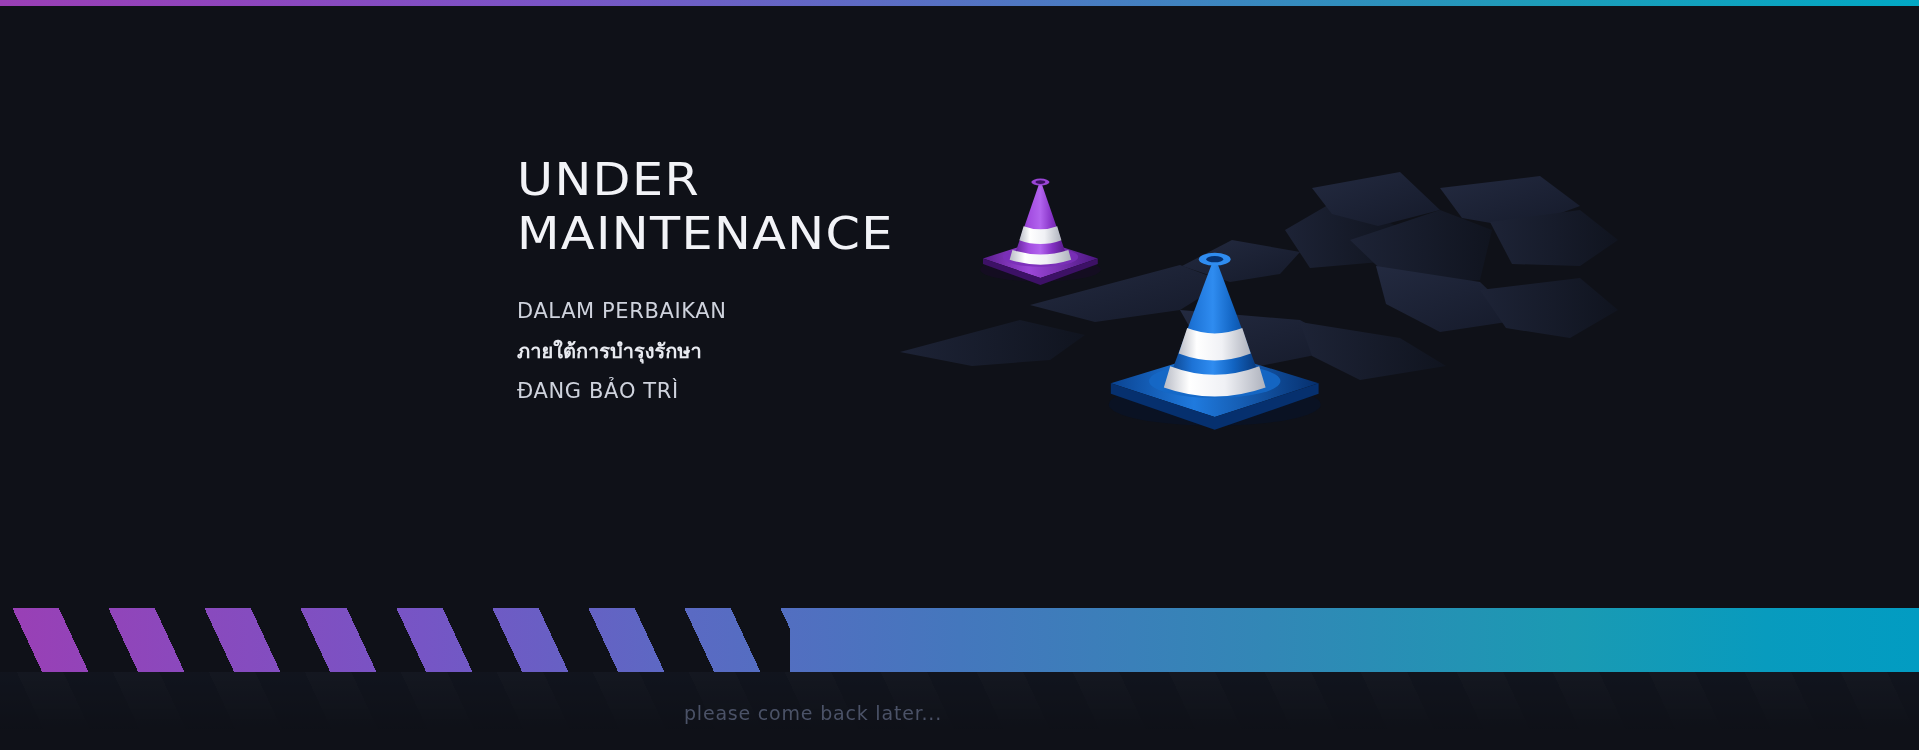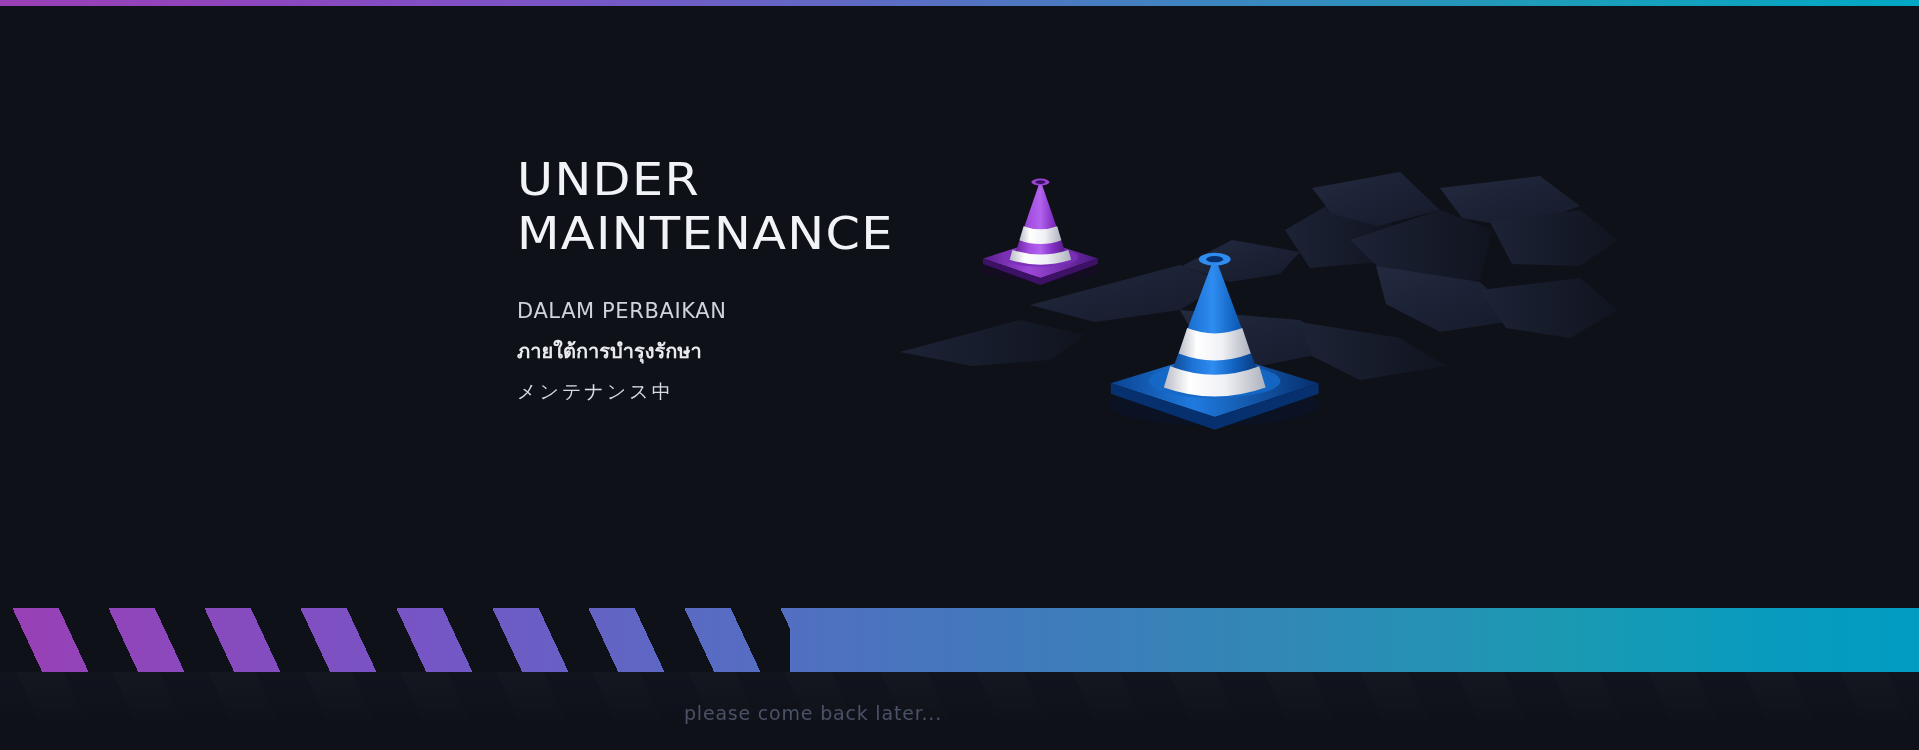--- a/index.html
+++ b/index.html
@@ -178,21 +178,21 @@
 
   <div id="top-rule"></div>
 
   <div id="hero">
     <div id="headline">UNDER
 MAINTENANCE</div>
 
     <ul id="lang-list">
       <li class="lang-line">DALAM PERBAIKAN</li>
       <li class="lang-line thai">ภายใต้การบำรุงรักษา</li>
-      <li class="lang-line jp">メンテナンス中</li>
+      <li class="lang-line">ĐANG BẢO TRÌ</li>
     </ul>
   </div>
 
   <div id="artwork">
     <svg width="740" height="360" viewBox="0 0 740 360" xmlns="http://www.w3.org/2000/svg">
       <defs>
         <linearGradient id="groundGrad" x1="0" y1="0" x2="1" y2="1">
           <stop offset="0%" stop-color="#232a40"></stop>
           <stop offset="100%" stop-color="#151a2a"></stop>
         </linearGradient>

